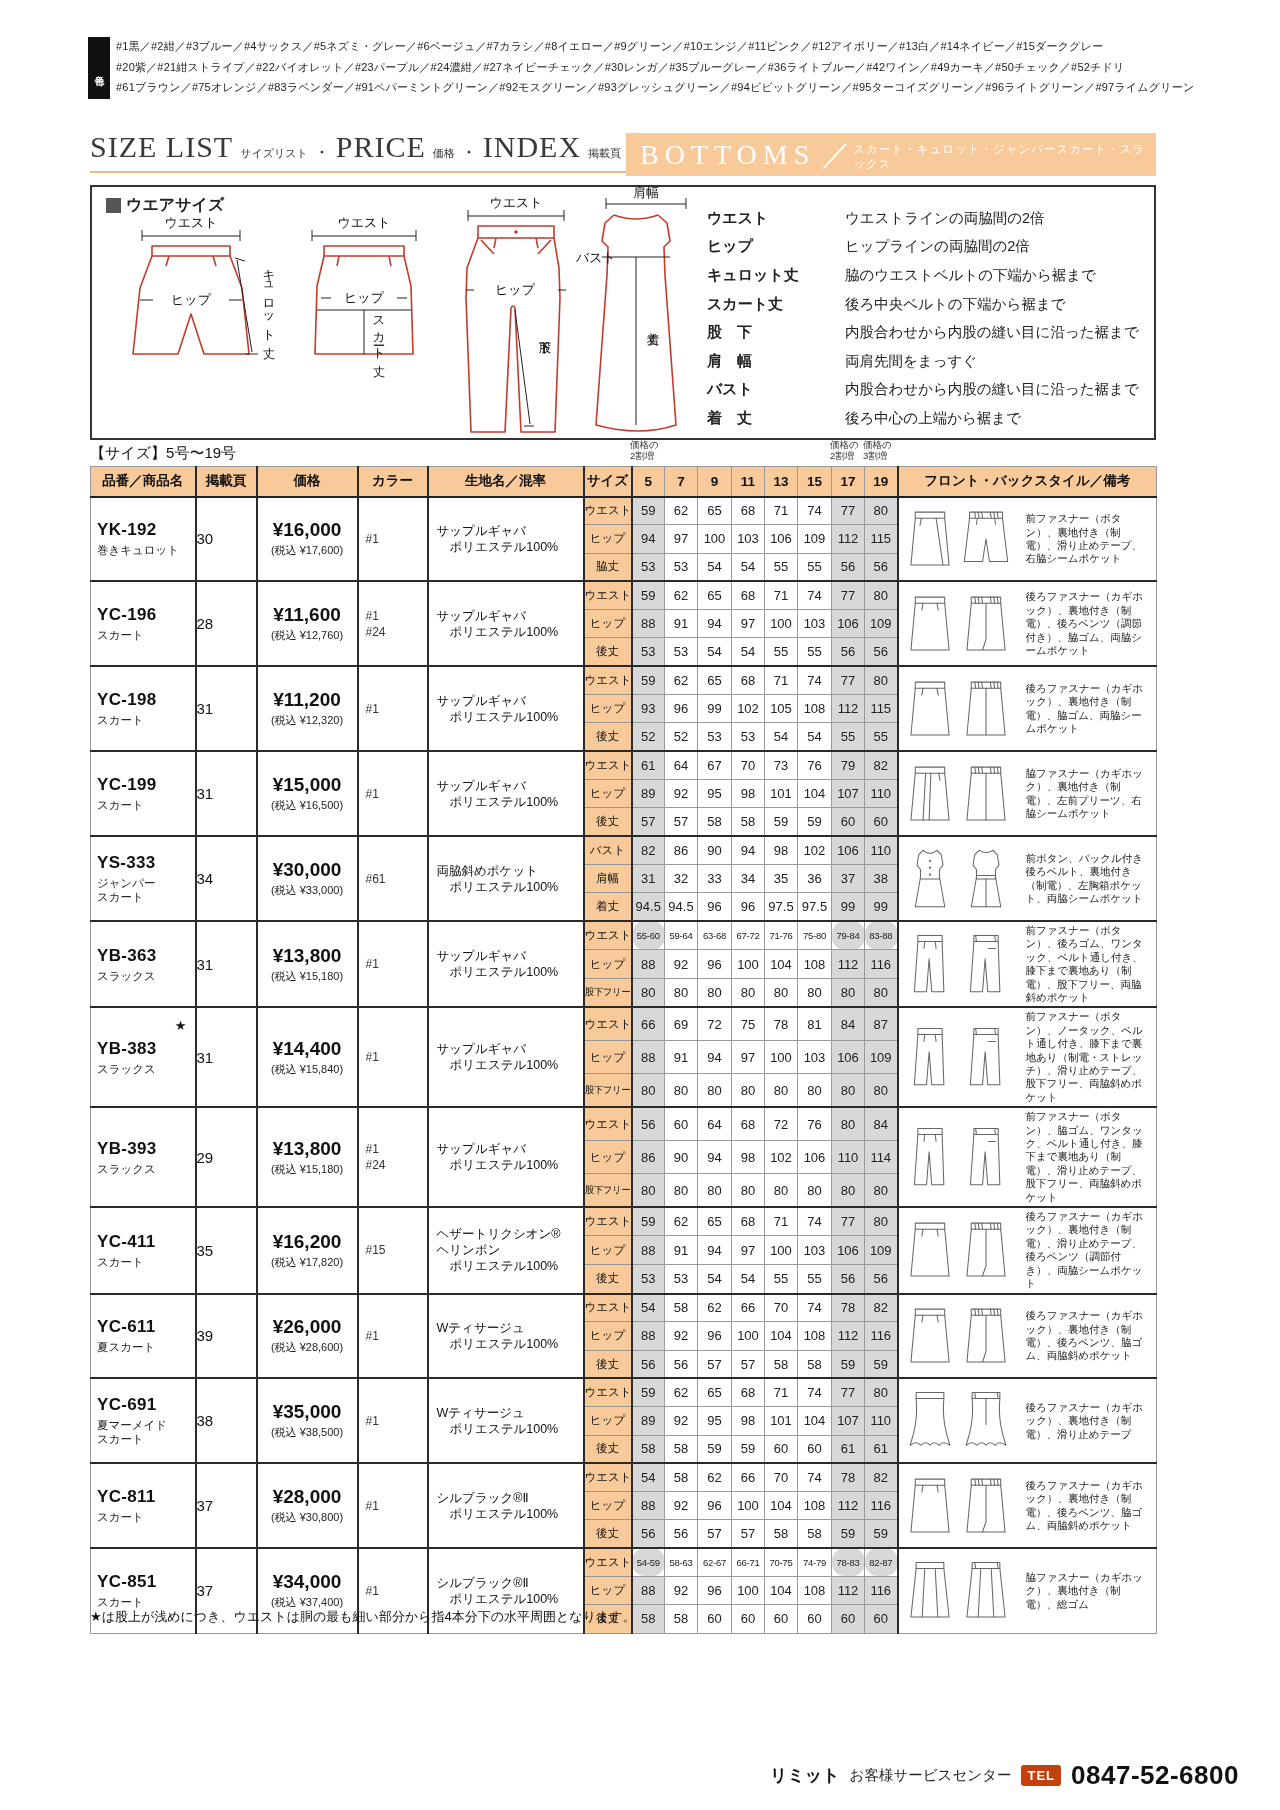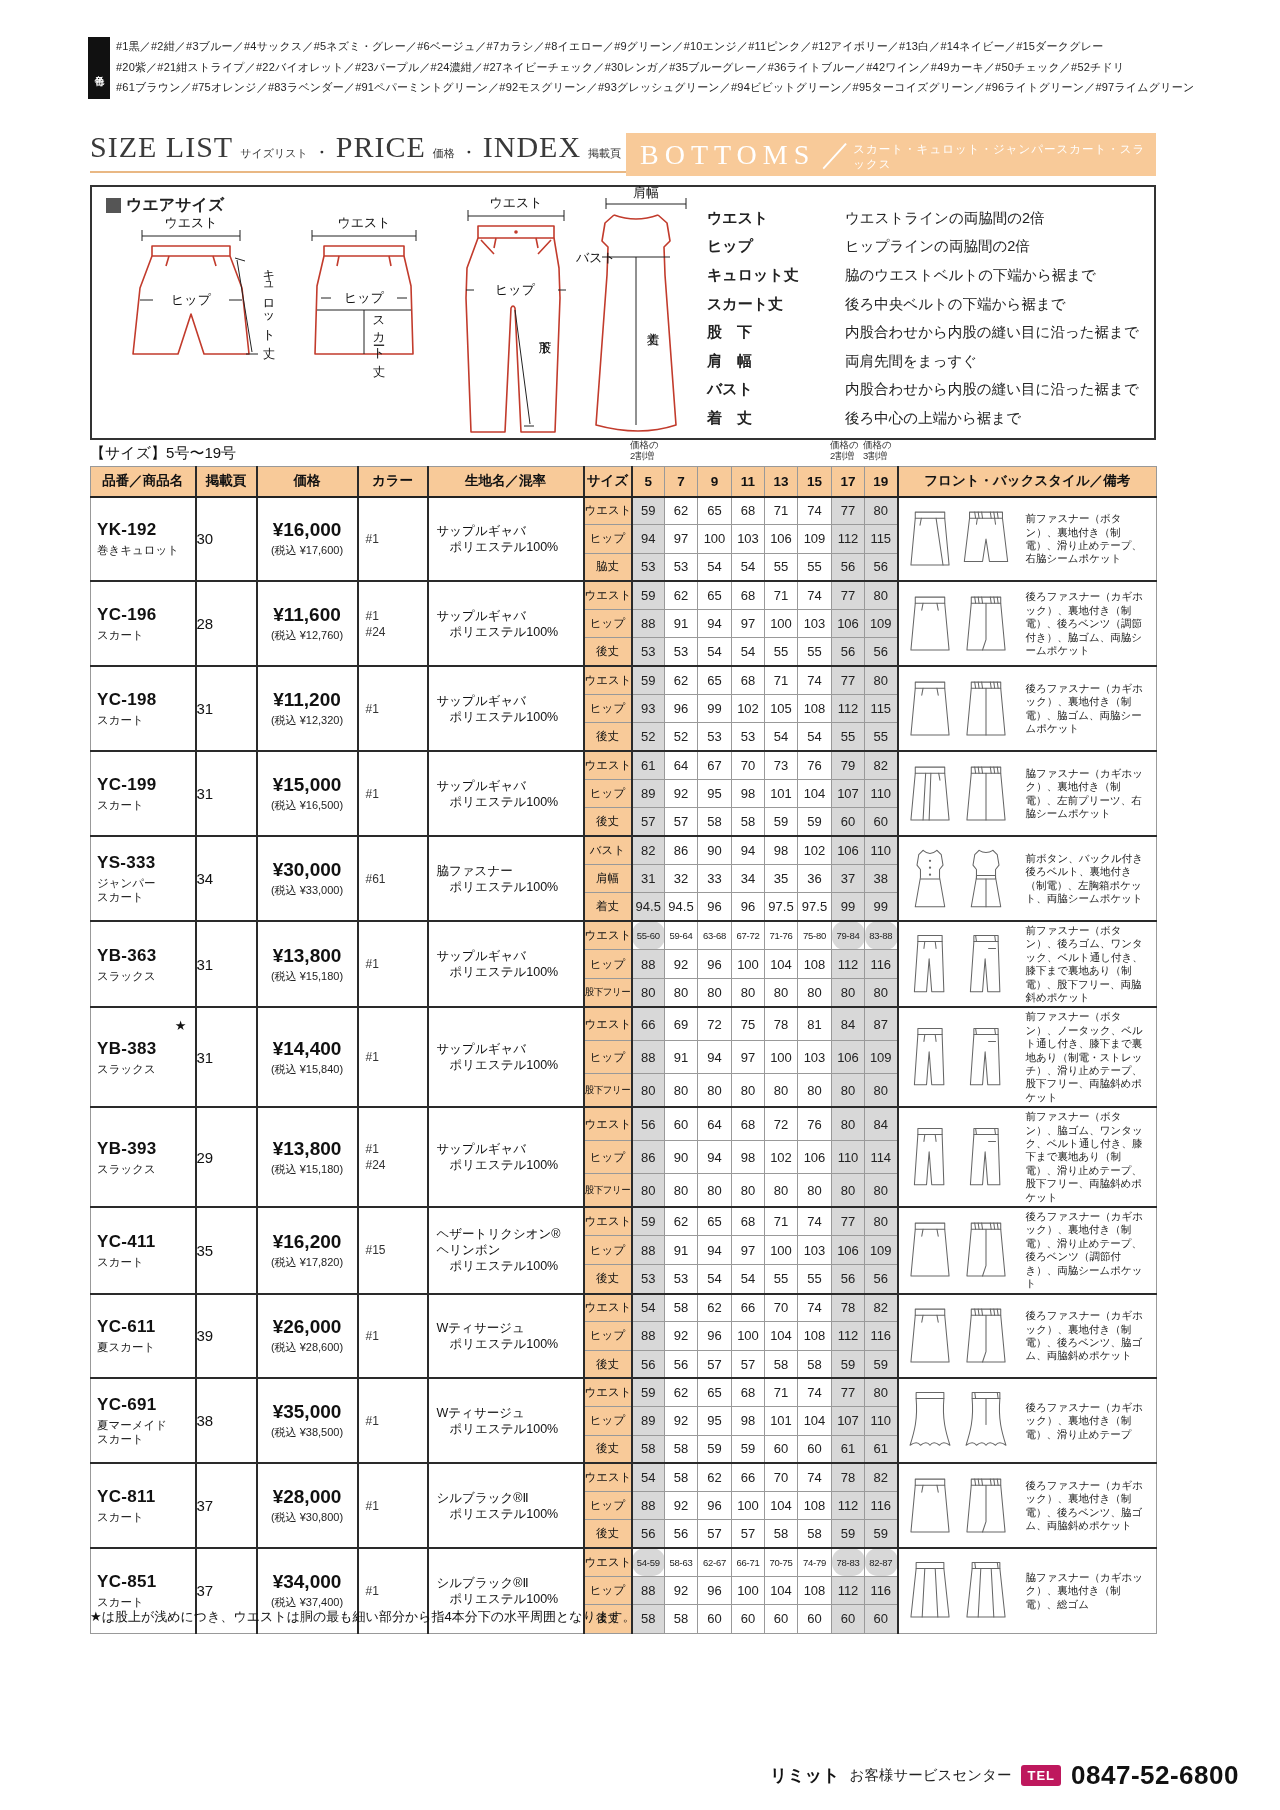--- a/index.html
+++ b/index.html
@@ -79,21 +79,21 @@
   svg.mini{width:52px;height:64px;}
   .mini *{stroke:#666;fill:none;stroke-width:1.2;stroke-linejoin:round;stroke-linecap:round;}
   .mini .fill{fill:#666;stroke:none;}
   .remarks{flex:1;font-size:10.5px;line-height:13.4px;color:#222;padding-right:2px;}
 
   
   .footnote{position:absolute;left:90px;top:1608px;font-size:13px;color:#111;}
   .pagefooter{position:absolute;left:770px;top:1760px;display:flex;align-items:center;gap:10px;white-space:nowrap;}
   .f-brand{font-weight:bold;font-size:17px;color:#111;}
   .f-service{font-size:14.5px;color:#222;}
-  .f-telbadge{background:#be185d;color:#fff;font-weight:bold;font-size:13px;padding:3px 6px;border-radius:3px;letter-spacing:1px;}
+  .f-telbadge{background:#c2410c;color:#fff;font-weight:bold;font-size:13px;padding:3px 6px;border-radius:3px;letter-spacing:1px;}
   .f-tel{font-weight:bold;font-size:26px;color:#111;letter-spacing:0.5px;}
   .pageno{position:absolute;left:1276px;top:1766px;font-size:15px;color:#222;margin-left:24px;}
 </style>
 </head>
 <body>
 
 <div class="page">
 
   <div class="legend-tab">
     <span>色番号</span>
@@ -543,21 +543,21 @@
             </td>
             <td class="pagecell colsep rowtop" rowspan="3">34</td>
             <td class="pricecell colsep rowtop" rowspan="3">
               <div class="pprice">¥30,000</div>
               <div class="ptax">(税込 ¥33,000)</div>
             </td>
             <td class="colorcell colsep rowtop" rowspan="3">
               <div>#61</div>
             </td>
             <td class="fabriccell colsep rowtop" rowspan="3">
-              <div class="fab">脇ファスナー</div>
+              <div class="fab">両脇斜めポケット</div>
               <div class="mix">ポリエステル100%</div>
             </td>
             <td class="mlabel colsep rowtop">バスト</td>
             <td class="val shade rowtop colsep">82</td>
             <td class="val rowtop">86</td>
             <td class="val rowtop">90</td>
             <td class="val rowtop">94</td>
             <td class="val rowtop">98</td>
             <td class="val rowtop">102</td>
             <td class="val shade rowtop">106</td>

